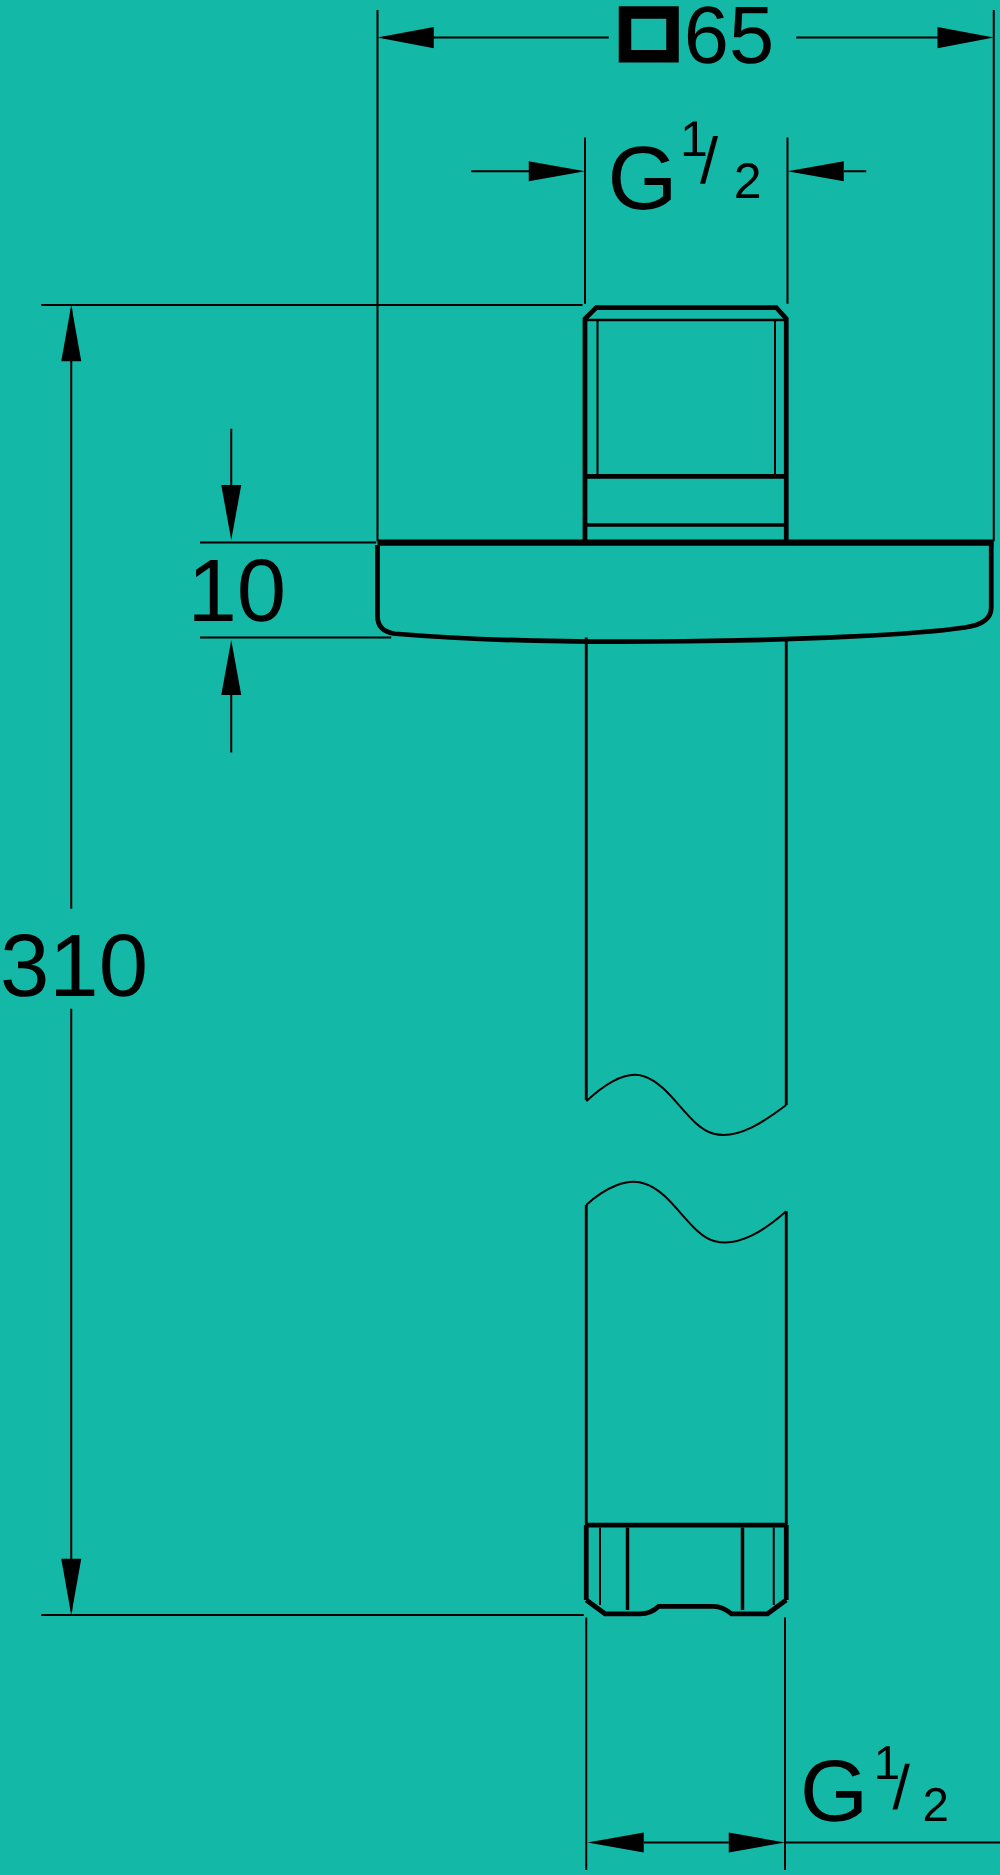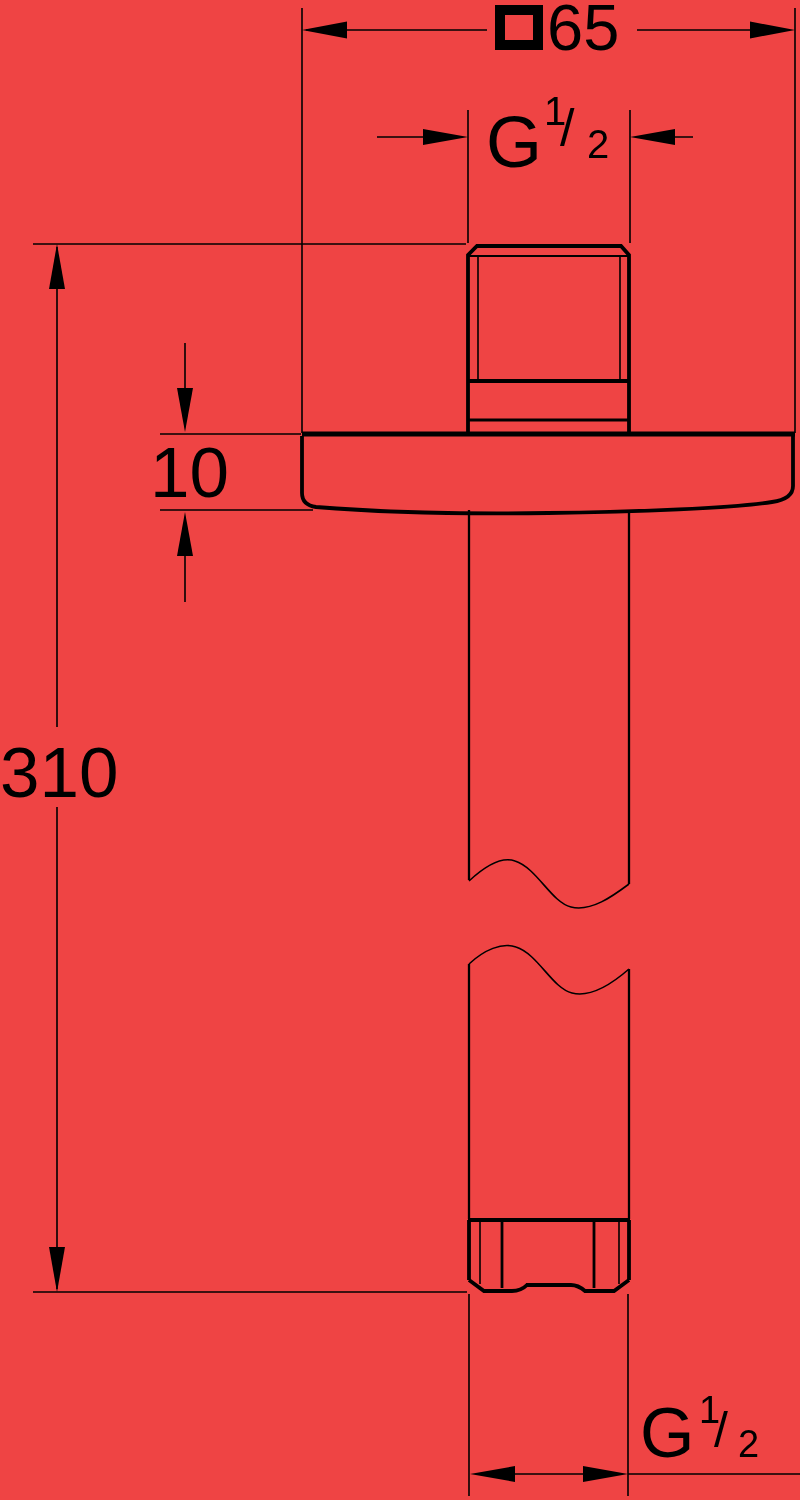--- a/index.html
+++ b/index.html
@@ -1,16 +1,16 @@
 <!DOCTYPE html>
 <html><head>
 <meta charset="utf-8">
 <style>
   html,body{margin:0;padding:0;background:#ffffff;}
-  .canvas-wrap{position:relative;width:800px;height:1500px;background:#ef4444;overflow:hidden;}
+  .canvas-wrap{position:relative;width:800px;height:1500px;background:#14b8a6;overflow:hidden;}
   svg text{font-family:"Liberation Sans","DejaVu Sans",sans-serif;fill:#000000;}
   .t71{font-size:71px;}
   .t65{font-size:65px;}
   .t72{font-size:72px;}
   .t40{font-size:40px;}
   .t52{font-size:52px;}
   .t70{font-size:70px;}
   .t50{font-size:50px;}
   .t38{font-size:38px;}
   .heavy{stroke:#000000;stroke-width:3.8;fill:none;stroke-linecap:butt;stroke-linejoin:miter;}

